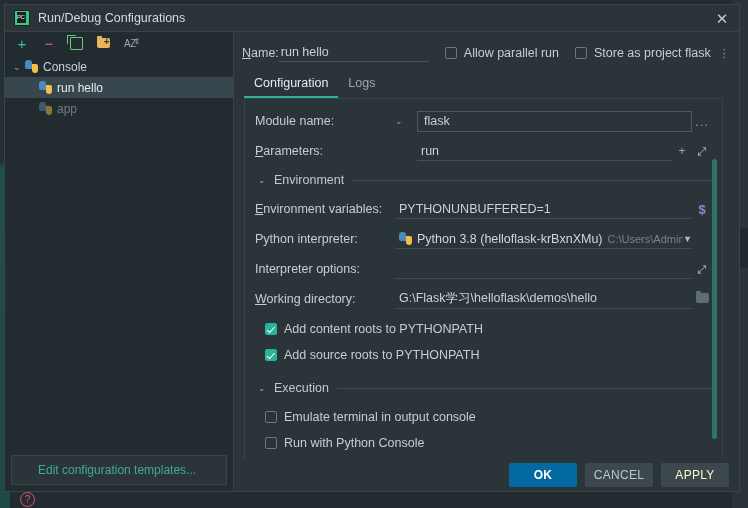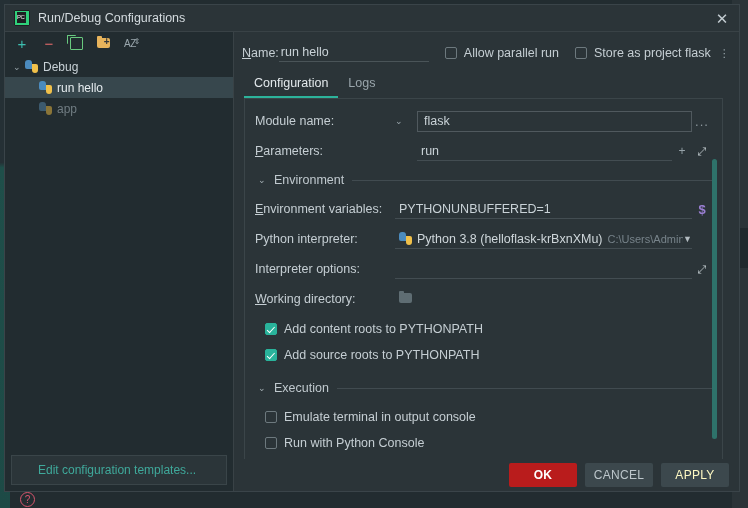--- a/index.html
+++ b/index.html
@@ -559,21 +559,21 @@
     margin-left: 8px;
     border: none;
     background: #3c484d;
     color: #bcc6cb;
     font-size: 12px;
     font-family: "Liberation Sans", sans-serif;
     letter-spacing: .3px;
     cursor: pointer;
     border-radius: 2px;
   }
-  .btn.primary { background: #b91c1c; color: #ffffff; font-weight: bold; }
+  .btn.primary { background: #0369a1; color: #ffffff; font-weight: bold; }
   .btn.disabled { color: #fef9c3; cursor: default; }
 </style>
 </head>
 <body>
 
 <div class="backdrop">
   <div class="backdrop-left-strip"></div>
   <div class="backdrop-right-col"></div>
   <div class="backdrop-right-block"></div>
   <div class="backdrop-right-text">n</div>
@@ -606,21 +606,21 @@
         </div>
         <div class="tb-btn">
           <span class="ic-sort">AZ</span>
         </div>
       </div>
 
       <div class="tree">
         <div class="tree-row group">
           <span class="chevron">⌄</span>
           <span class="py-icon"></span>
-          <span class="tree-label">Debug</span>
+          <span class="tree-label">Console</span>
         </div>
         <div class="tree-row child selected">
           <span class="py-icon"></span>
           <span class="tree-label">run hello</span>
         </div>
         <div class="tree-row child dim">
           <span class="py-icon dim"></span>
           <span class="tree-label">app</span>
         </div>
       </div>
@@ -691,20 +691,21 @@
         </div>
 
         <div class="row">
           <span class="lbl">Interpreter options:</span>
           <span class="field-line"></span>
           <span class="row-icon"><span class="ic-expand">⤢</span></span>
         </div>
 
         <div class="row">
           <span class="lbl"><u>W</u>orking directory:</span>
+          <span class="field-line">G:\Flask学习\helloflask\demos\hello</span>
           <span class="row-icon"><span class="ic-folder-open"></span></span>
         </div>
 
         <div class="chkrow">
           <span class="box checked"></span>
           <span>Add content roots to PYTHONPATH</span>
         </div>
 
         <div class="chkrow">
           <span class="box checked"></span>

